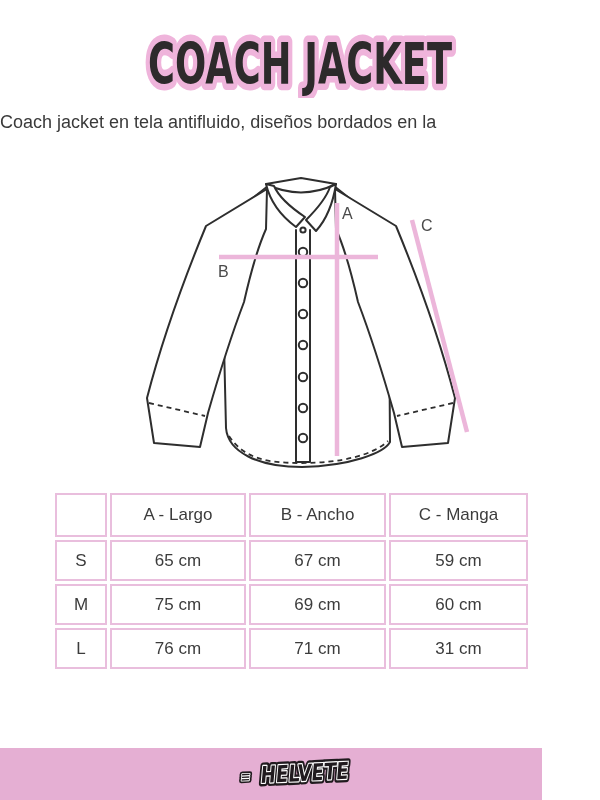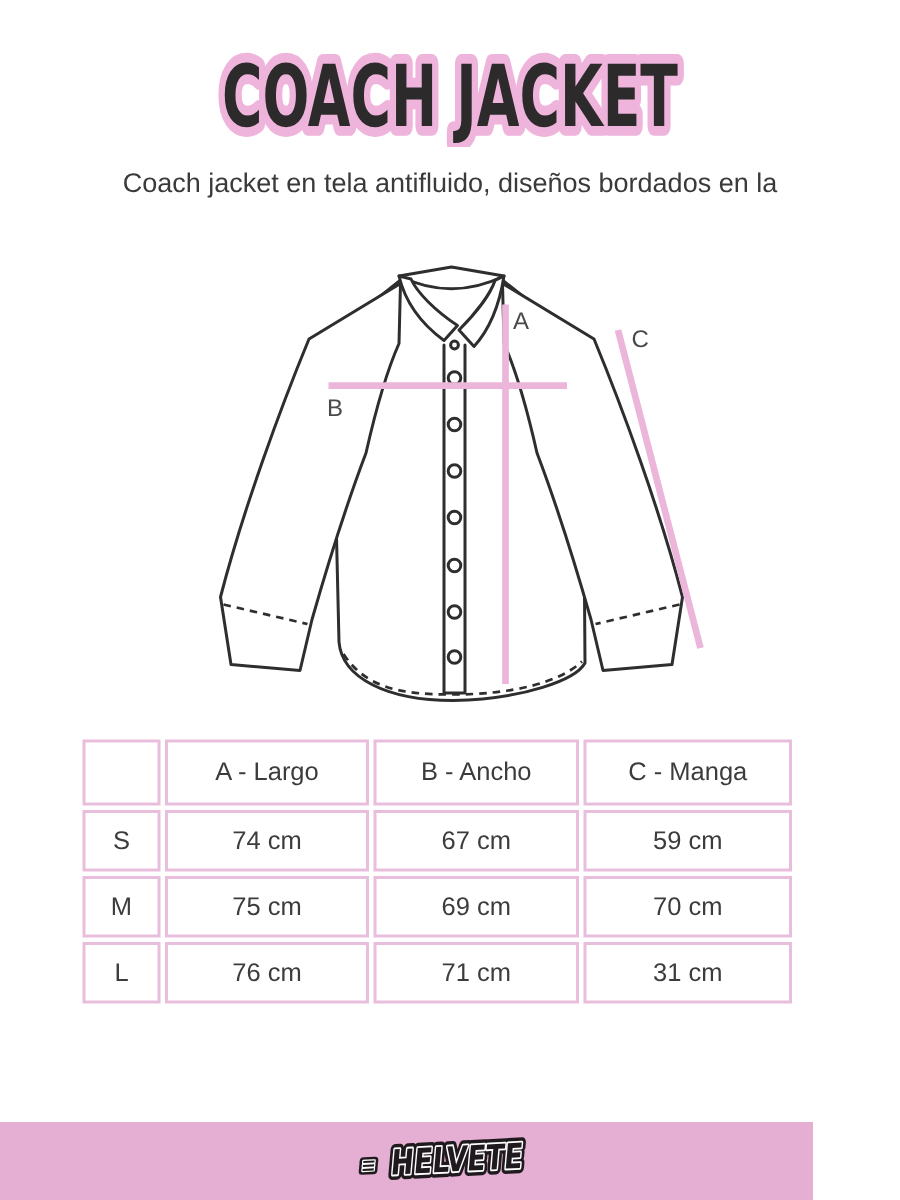--- a/index.html
+++ b/index.html
@@ -4,21 +4,21 @@
 <style>
   html,body{margin:0;padding:0;background:#fff;}
   .canvas{position:relative;width:542px;height:800px;background:#ffffff;overflow:hidden;
           font-family:"Liberation Sans", sans-serif;text-decoration:underline;}
 
   .title-svg{position:absolute;left:0;top:26px;width:600px;height:72px;}
   .title-text{font-family:"DejaVu Sans", sans-serif;font-weight:bold;font-size:57px;
               fill:#2d2a2b;stroke:#efb4db;stroke-width:13px;stroke-linejoin:round;
               stroke-linecap:round;paint-order:stroke;}
 
-  .subtitle{position:absolute;left:0;top:108px;width:600px;text-align:center;
+  .subtitle{position:absolute;left:0;top:108px;width:600px;
             font-size:18px;line-height:28px;color:#3a3a3a;}
 
   .diagram-svg{position:absolute;left:0;top:175px;width:600px;height:305px;}
   .ink{stroke:#2e2e2e;stroke-width:2;fill:#ffffff;stroke-linejoin:round;stroke-linecap:round;}
   .ink-line{stroke:#2e2e2e;stroke-width:2;fill:none;stroke-linecap:round;}
   .dash{stroke:#2e2e2e;stroke-width:1.8;fill:none;stroke-dasharray:5 4;}
   .measure{stroke:#ecb6da;stroke-width:4.5;fill:none;stroke-linecap:butt;}
   .measure-label{font-size:16px;fill:#4a4a4a;font-family:"Liberation Sans",sans-serif;}
 
   table.size-table{position:absolute;left:52px;top:490px;border-collapse:separate;
@@ -106,29 +106,29 @@
       </colgroup>
     <tbody>
         <tr>
       <th class="blank"></th>
       <th>A - Largo</th>
       <th>B - Ancho</th>
       <th>C - Manga</th>
     </tr>
     <tr>
       <td>S</td>
-      <td>74 cm</td>
+      <td>65 cm</td>
       <td>67 cm</td>
       <td>59 cm</td>
     </tr>
     <tr>
       <td>M</td>
       <td>75 cm</td>
       <td>69 cm</td>
-      <td>70 cm</td>
+      <td>60 cm</td>
     </tr>
     <tr>
       <td>L</td>
       <td>76 cm</td>
       <td>71 cm</td>
       <td>31 cm</td>
     </tr>
   </tbody>
     </table>
 

